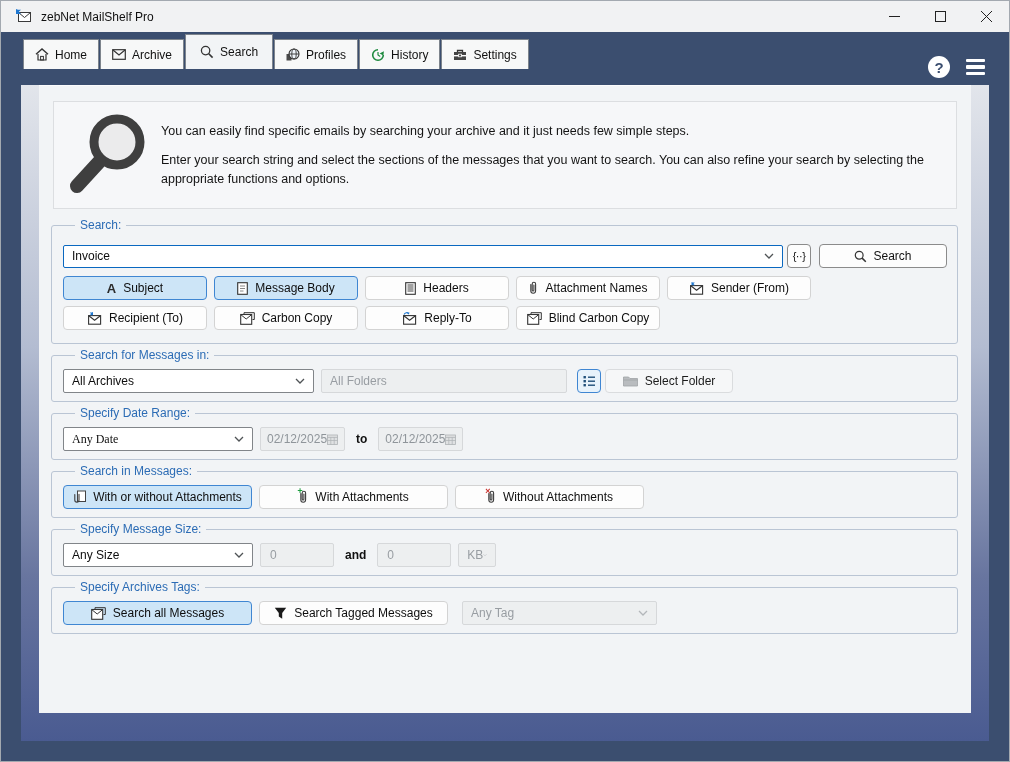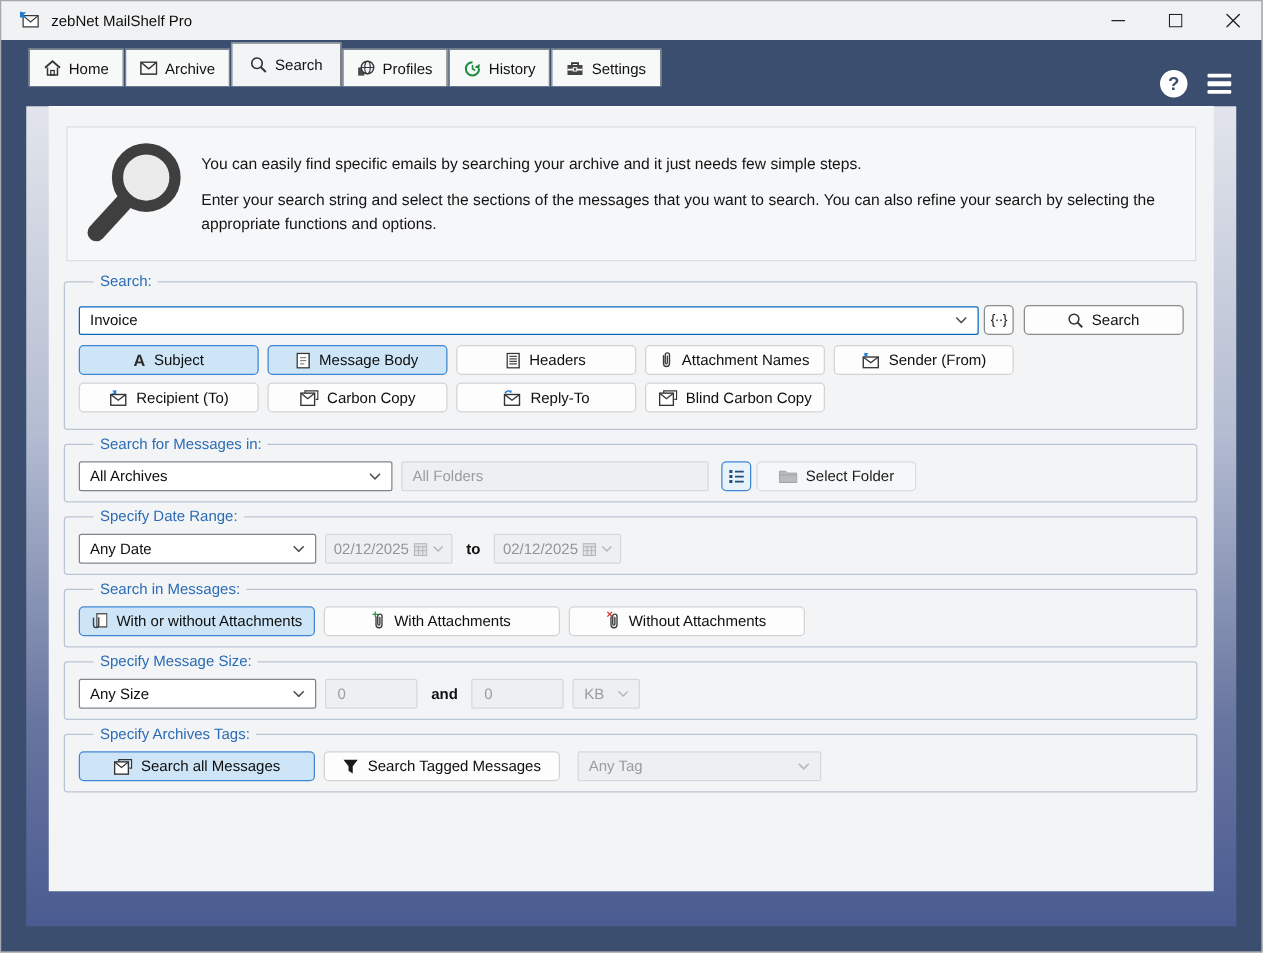--- a/index.html
+++ b/index.html
@@ -71,21 +71,21 @@
           margin-right:7px; }
   .fbtn.sel { background:#cde5f7; border:1px solid #3f86d2; }
   .wbtn { width:189px; }
 
   .tree-btn { width:24px; height:24px; margin-left:10px; border:1px solid #3f86d2; border-radius:4px;
               background:#e7f2fb; display:flex; align-items:center; justify-content:center; }
   .folder-btn { width:128px; height:24px; margin-left:4px; border:1px solid #dadcde; border-radius:4px;
                 background:#f6f7f8; display:flex; align-items:center; justify-content:center; gap:7px;
                 font-size:12px; color:#1c1c1c; }
 
-  .datebox { width:102px; height:24px; border:1px solid #d6d8da; border-radius:2px; background:#edeff0;
+  .datebox { width:85px; height:24px; border:1px solid #d6d8da; border-radius:2px; background:#edeff0;
              display:flex; align-items:center; padding:4px 6px; font-size:12px; color:#8f959a; }
   .datebox .cal { margin-left:auto; }
   .datebox .chev { margin-left:4px; color:#b3b7ba; }
   .numbox { width:74px; height:24px; border:1px solid #d6d8da; border-radius:2px; background:#edeff0;
             display:flex; align-items:center; padding:0 9px; font-size:12px; color:#989da2; }
   .inline-label { font-size:12px; font-weight:bold; color:#111; margin:0 11px; }
 
   .icon { display:inline-flex; align-items:center; justify-content:center; position:relative; }
   .letter-a { font-size:13px; font-weight:bold; color:#2b2b2b; line-height:1; }
   .ovl { position:absolute; font-weight:bold; font-size:9px; line-height:1; top:-3px; left:-1px; }
@@ -363,21 +363,21 @@
                   </svg>
               </span>
               <span>Select Folder</span>
             </div>
           </div>
         </div>
 
         <div class="gb">
           <span class="gb-label">Specify Date Range:</span>
           <div class="row">
-            <div class="combo" style="width:190px;">
+            <div class="combo" style="width:190px;font-family:Liberation Serif, serif;">
               <span>Any Date</span>
               <svg class="chev" width="10" height="6" viewBox="0 0 10 6">
                   <path d="M1 1 L5 5 L9 1" fill="none" stroke="currentColor" stroke-width="1.3"></path>
                 </svg>
             </div>
             <div class="datebox" style="margin-left:7px;">
               <span>02/12/2025</span>
               <span class="cal icon">
                 <svg width="11" height="11" viewBox="0 0 11 11">
                     <rect x="0.5" y="1" width="10" height="9.5" fill="#dfe1e2" stroke="#aeb2b5" stroke-width="0.8"></rect>
@@ -452,21 +452,21 @@
                   <path d="M1 1 L5 5 L9 1" fill="none" stroke="currentColor" stroke-width="1.3"></path>
                 </svg>
             </div>
             <div class="numbox" style="margin-left:7px;">
               <span>0</span>
             </div>
             <span class="inline-label">and</span>
             <div class="numbox">
               <span>0</span>
             </div>
-            <div class="combo disabled" style="width:54px; margin-left:7px;">
+            <div class="combo disabled" style="width:38px; margin-left:7px;">
               <span>KB</span>
               <svg class="chev" width="9" height="6" viewBox="0 0 10 6">
                   <path d="M1 1 L5 5 L9 1" fill="none" stroke="currentColor" stroke-width="1.3"></path>
                 </svg>
             </div>
           </div>
         </div>
 
         <div class="gb">
           <span class="gb-label">Specify Archives Tags:</span>

